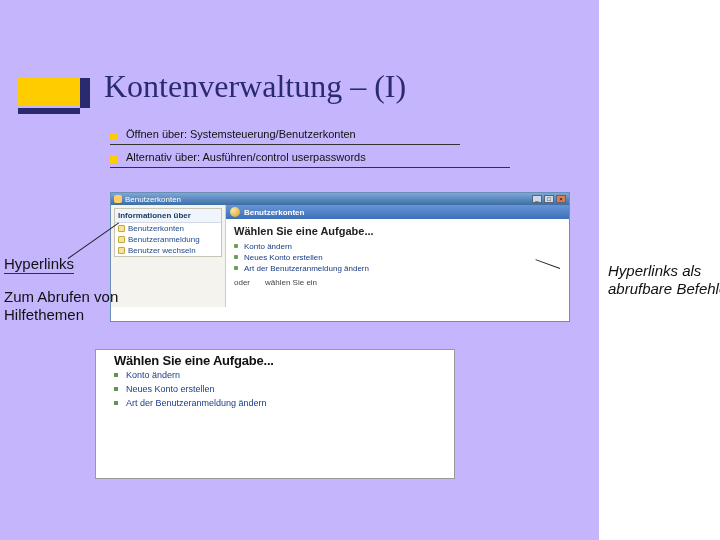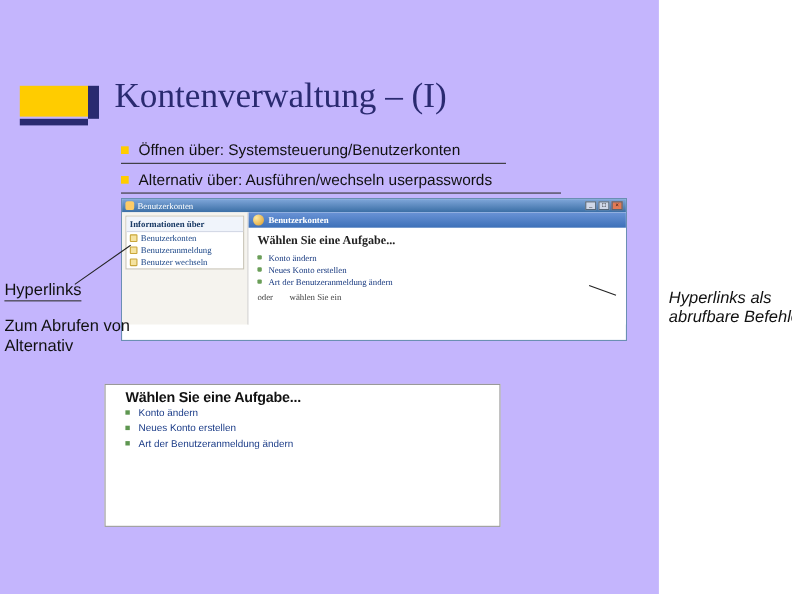--- a/index.html
+++ b/index.html
@@ -7,26 +7,26 @@
   .slide { position: relative; width: 599px; height: 540px; background: #c4b5fd; }
 
   
   .deco { position: absolute; }
   .d1 { left: 18px; top: 78px; width: 62px; height: 28px; background: #ffcc00; }
   .d2 { left: 80px; top: 78px; width: 10px; height: 30px; background: #2a2a70; }
   .d3 { left: 18px; top: 108px; width: 62px; height: 6px; background: #2a2a70; }
 
   .title { position: absolute; left: 104px; top: 68px; font-family: Georgia, 'Times New Roman', serif; font-size: 32px; color: #2a2a70; }
 
-  .bullets { position: absolute; left: 110px; top: 128px; font-size: 14px; color: #111; }
+  .bullets { position: absolute; left: 110px; top: 128px; font-size: 11px; color: #111; }
   .bullet { position: relative; padding-left: 16px; margin-bottom: 6px; border-bottom: 1px solid #333; padding-bottom: 4px; padding-right: 8px; display: inline-block; min-width: 350px; }
   .bullet .sq { position: absolute; left: 0; top: 5px; width: 7px; height: 7px; background: #ffcc00; }
 
   
-  .win1 { position: absolute; left: 110px; top: 180px; width: 460px; height: 130px; border: 1px solid #6b8fb3; background: #fff; font-size: 9px; font-family: Liberation Serif, serif; }
+  .win1 { position: absolute; left: 110px; top: 192px; width: 460px; height: 130px; border: 1px solid #6b8fb3; background: #fff; font-size: 9px; }
   .titlebar { height: 12px; background: linear-gradient(#7fa6d9, #3a6ea5); display: flex; align-items: center; justify-content: space-between; padding: 0 3px; }
   .tb-left { display: flex; align-items: center; gap: 3px; color: #fff; font-size: 8px; }
   .tb-icon { width: 8px; height: 8px; background: #ffcc66; border-radius: 2px; }
   .tb-btns { display: flex; gap: 2px; }
   .tb-btn { width: 10px; height: 8px; background: #d0d8e8; border: 1px solid #567; font-size: 6px; line-height: 6px; text-align: center; }
   .tb-x { background: #e27a55; }
   .toolbar { height: 14px; background: #ece9d8; border-bottom: 1px solid #b5b5a8; display: flex; align-items: center; gap: 6px; padding: 0 4px; font-size: 8px; color: #444; }
   .toolbar .arrow-ico { width: 10px; height: 10px; border-radius: 50%; background: #7ec080; position: relative; }
   .toolbar .arrow-ico.fwd { background: #bfcfbf; }
   .toolbar .home-ico { width: 10px; height: 10px; background: #e2d5a8; clip-path: polygon(50% 0, 100% 50%, 85% 50%, 85% 100%, 15% 100%, 15% 50%, 0 50%); }
@@ -78,21 +78,21 @@
 
   <div class="title">Kontenverwaltung – (I)</div>
 
   <div class="bullets">
     <div class="bullet">
       <span class="sq"></span>
       <span>Öffnen über: Systemsteuerung/Benutzerkonten</span>
     </div><br>
     <div class="bullet" style="min-width:400px;">
       <span class="sq"></span>
-      <span>Alternativ über: Ausführen/wechseln userpasswords</span>
+      <span>Alternativ über: Ausführen/control userpasswords</span>
     </div>
   </div>
 
   <div class="win1">
     <div class="titlebar">
       <div class="tb-left">
         <div class="tb-icon"></div>
         <span>Benutzerkonten</span>
       </div>
       <div class="tb-btns">
@@ -147,19 +147,19 @@
       <div class="task2">Neues Konto erstellen</div>
       <div class="task2">Art der Benutzeranmeldung ändern</div>
     </div>
   </div>
 
   <div class="anno hlinks">
     <span class="uline">Hyperlinks</span>
   </div>
   <div class="arrowline a1"></div>
 
-  <div class="anno help">Zum Abrufen von Alternativ</div>
+  <div class="anno help">Zum Abrufen von Hilfethemen</div>
 
   <div class="anno right">Hyperlinks als abrufbare Befehle</div>
   <div class="arrowline a2"></div>
 
 
 </div>
 
 </body></html>

